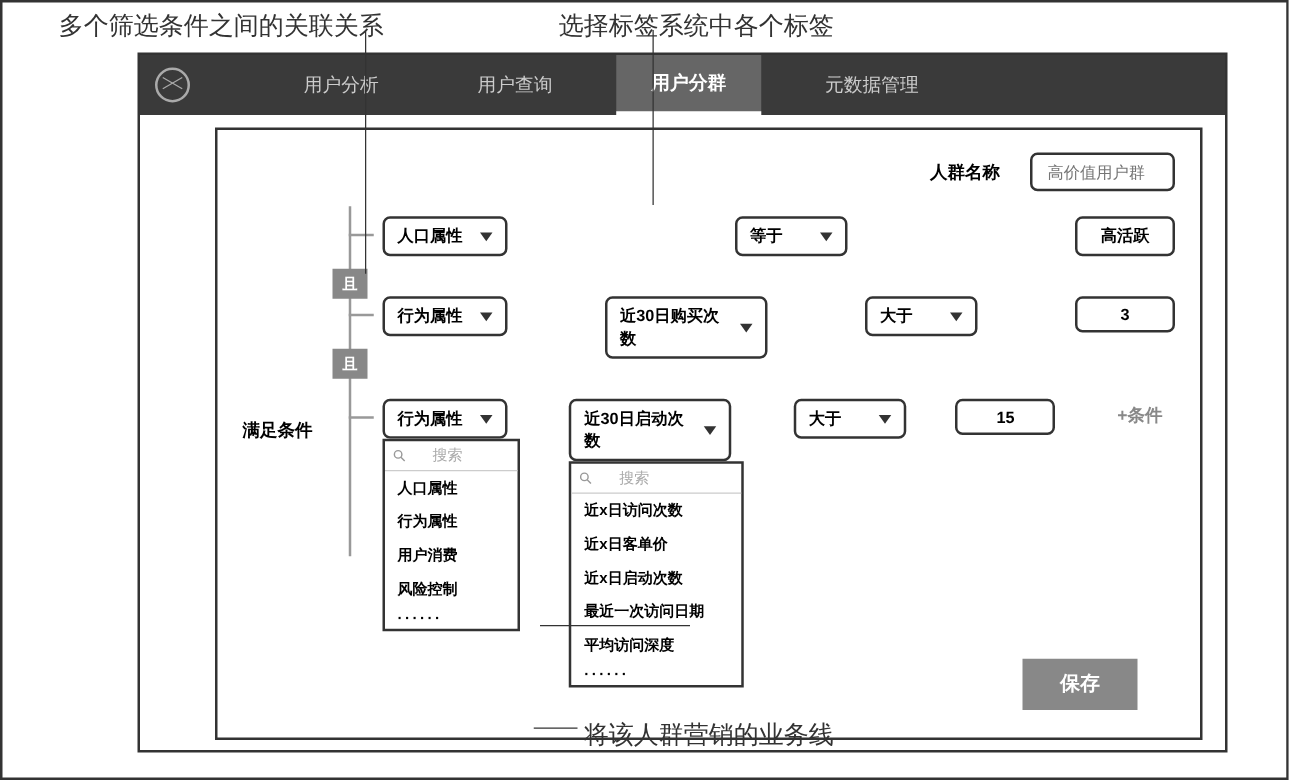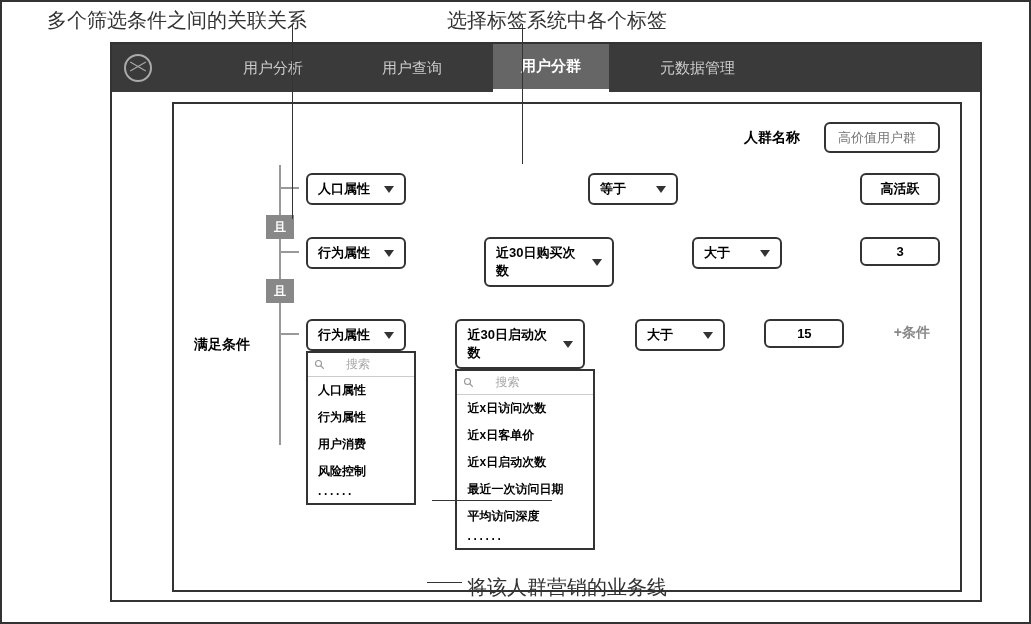--- a/index.html
+++ b/index.html
@@ -176,15 +176,16 @@
           </div>
           <div class="select-box sb-op">
             <span>大于</span>
             <span class="caret"></span>
           </div>
           <div class="value-box">15</div>
           <div class="add-cond">+条件</div>
         </div>
       </div>
 
+      <div class="save-btn">保存</div>
     </div>
   </div>
 </div>
 
 </body></html>

